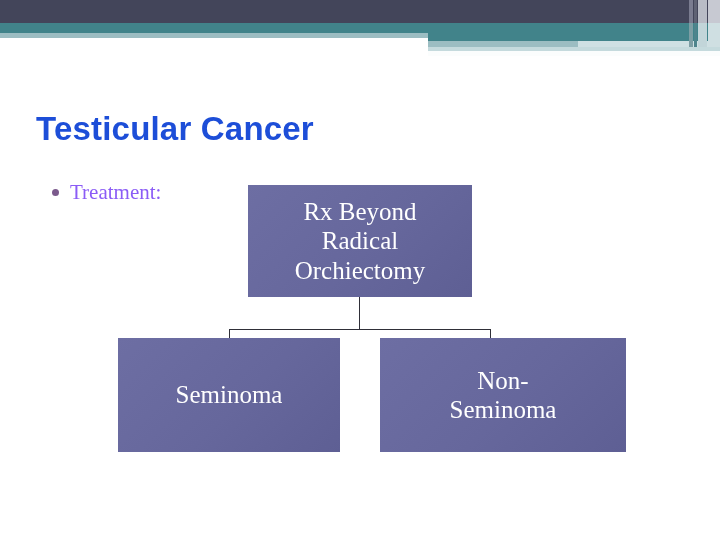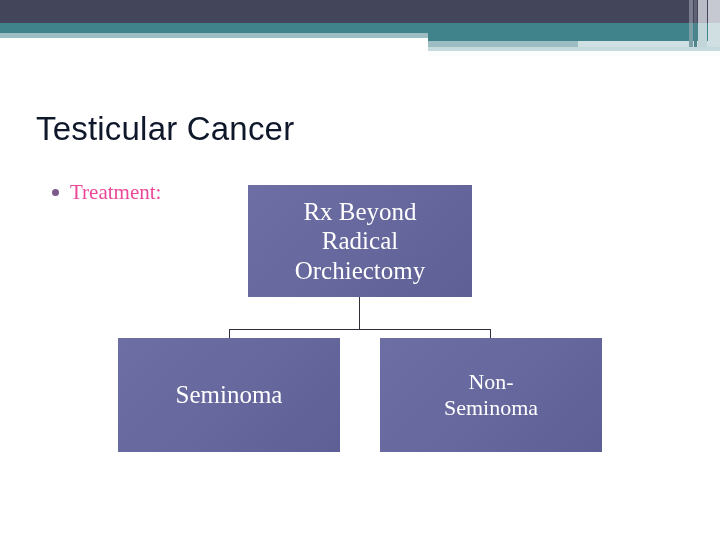--- a/index.html
+++ b/index.html
@@ -66,22 +66,22 @@
   .vbar-over-teal-2 { left: 694px; top: 23px; width: 3px;  height: 24px; background: #4e848c; }
   .vbar-over-teal-3 { left: 698px; top: 23px; width: 9px;  height: 24px; background: #c2d5d9; }
   .vbar-over-teal-4 { left: 708px; top: 23px; width: 12px; height: 24px; background: #cfdfe2; }
 
   
   #title {
     position: absolute;
     left: 36px;
     top: 110px;
     font-size: 33px;
-    font-weight: 400;
-    color: #0f172a;
+    font-weight: 700;
+    color: #1d4ed8;
     letter-spacing: 0.2px;
     white-space: nowrap;
   }
 
   
   #bullet-row {
     position: absolute;
     left: 52px;
     top: 180px;
     display: flex;
@@ -91,21 +91,21 @@
   #bullet-dot {
     width: 7px;
     height: 7px;
     border-radius: 50%;
     background: #7b5a8c;
     margin-right: 11px;
     flex: 0 0 auto;
   }
   #bullet-text {
     font-size: 21px;
-    color: #ec4899;
+    color: #8b5cf6;
     white-space: nowrap;
   }
 
   
   .node {
     position: absolute;
     background: linear-gradient(135deg, #6d6ea3 0%, #66679c 55%, #5e5f94 100%);
     color: #ffffff;
     font-family: "Liberation Serif", serif;
     display: flex;
@@ -126,23 +126,23 @@
   #node-left {
     left: 118px;
     top: 338px;
     width: 222px;
     height: 114px;
     font-size: 25px;
   }
   #node-right {
     left: 380px;
     top: 338px;
-    width: 222px;
+    width: 246px;
     height: 114px;
-    font-size: 22px;
+    font-size: 25px;
   }
 
   
   .conn {
     position: absolute;
     background: #2f2f38;
   }
   #conn-stem      { left: 359px; top: 297px; width: 1px;  height: 32px; }
   #conn-horiz     { left: 229px; top: 329px; width: 262px; height: 1px; }
   #conn-drop-left { left: 229px; top: 329px; width: 1px;  height: 9px; }

